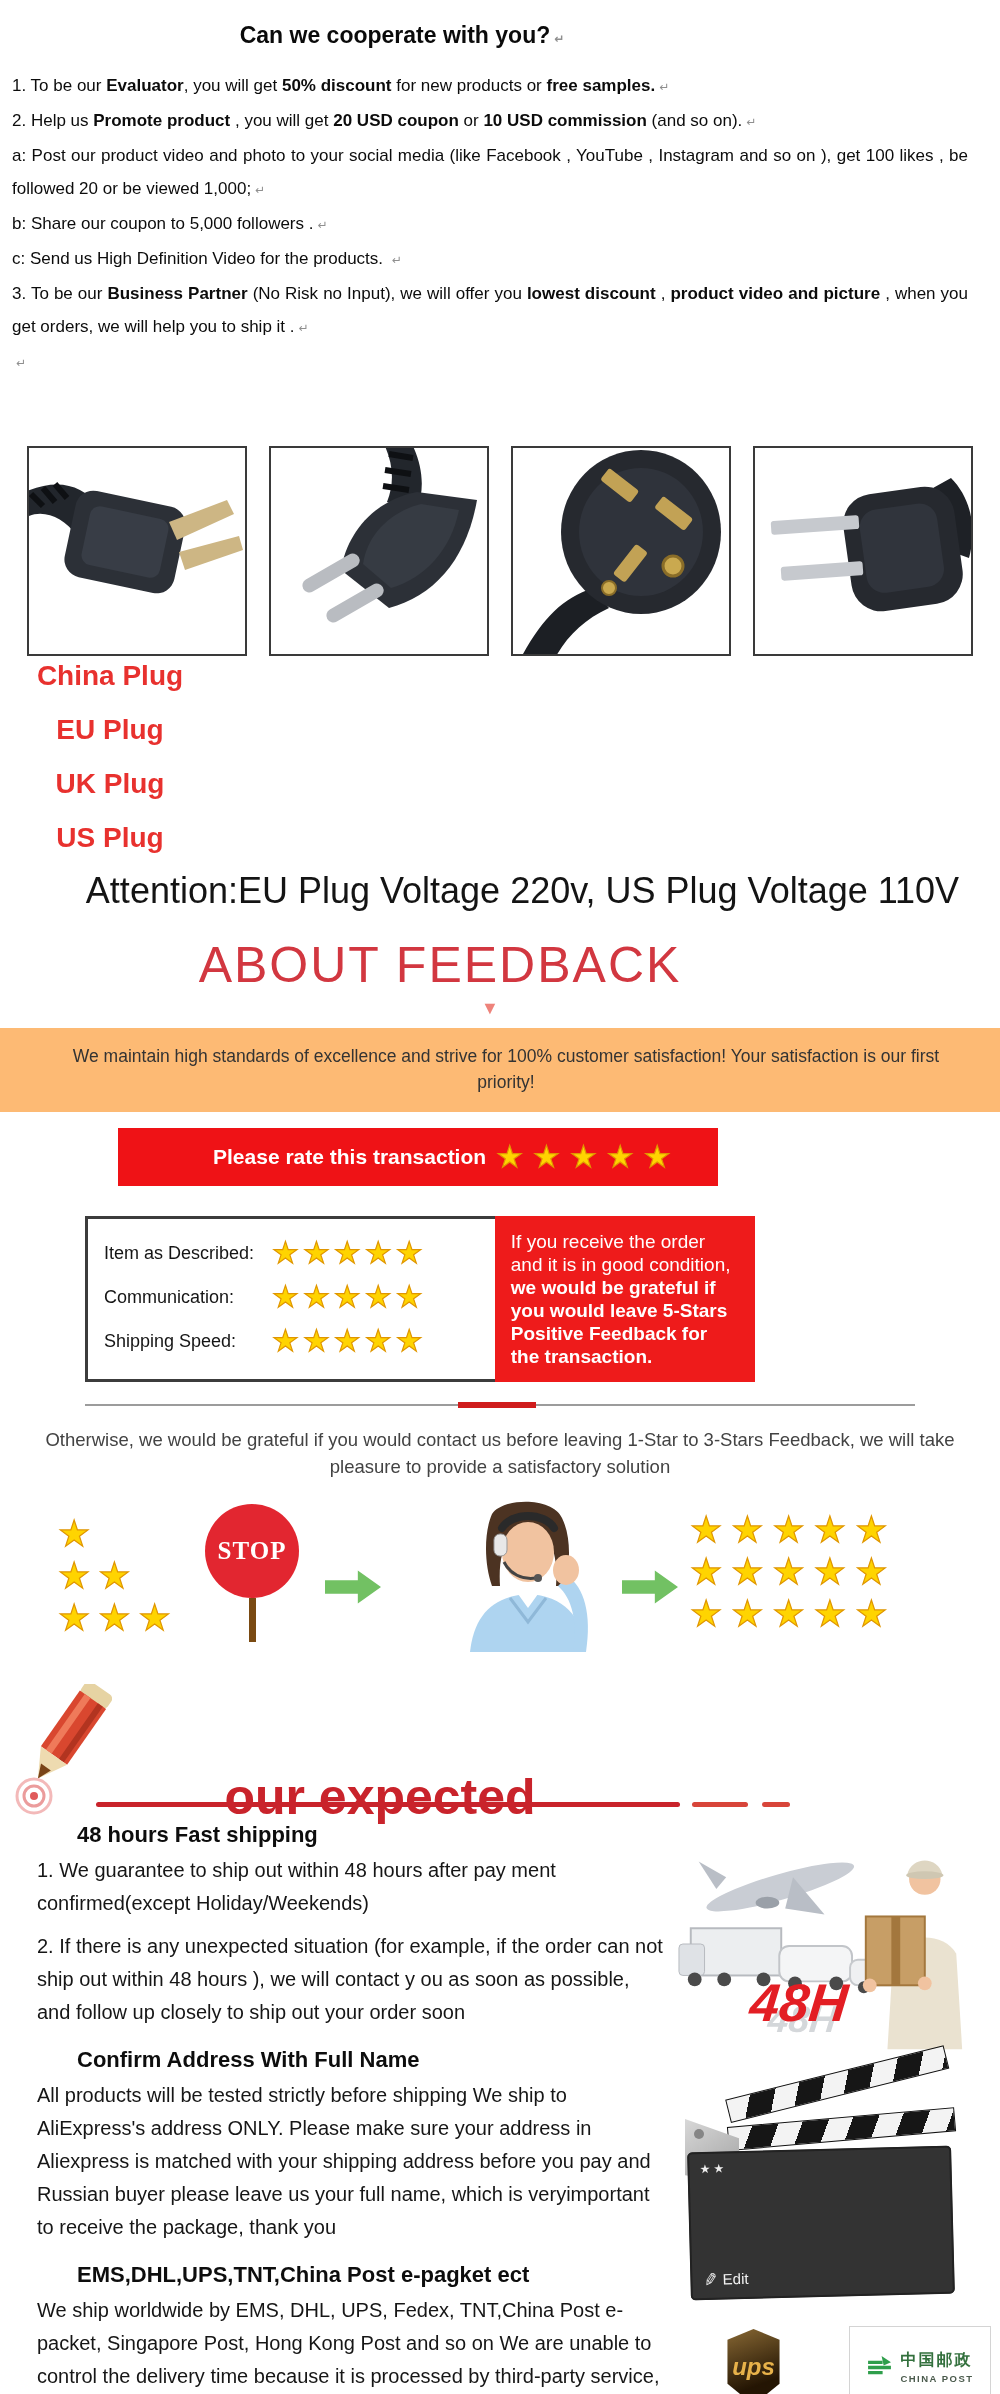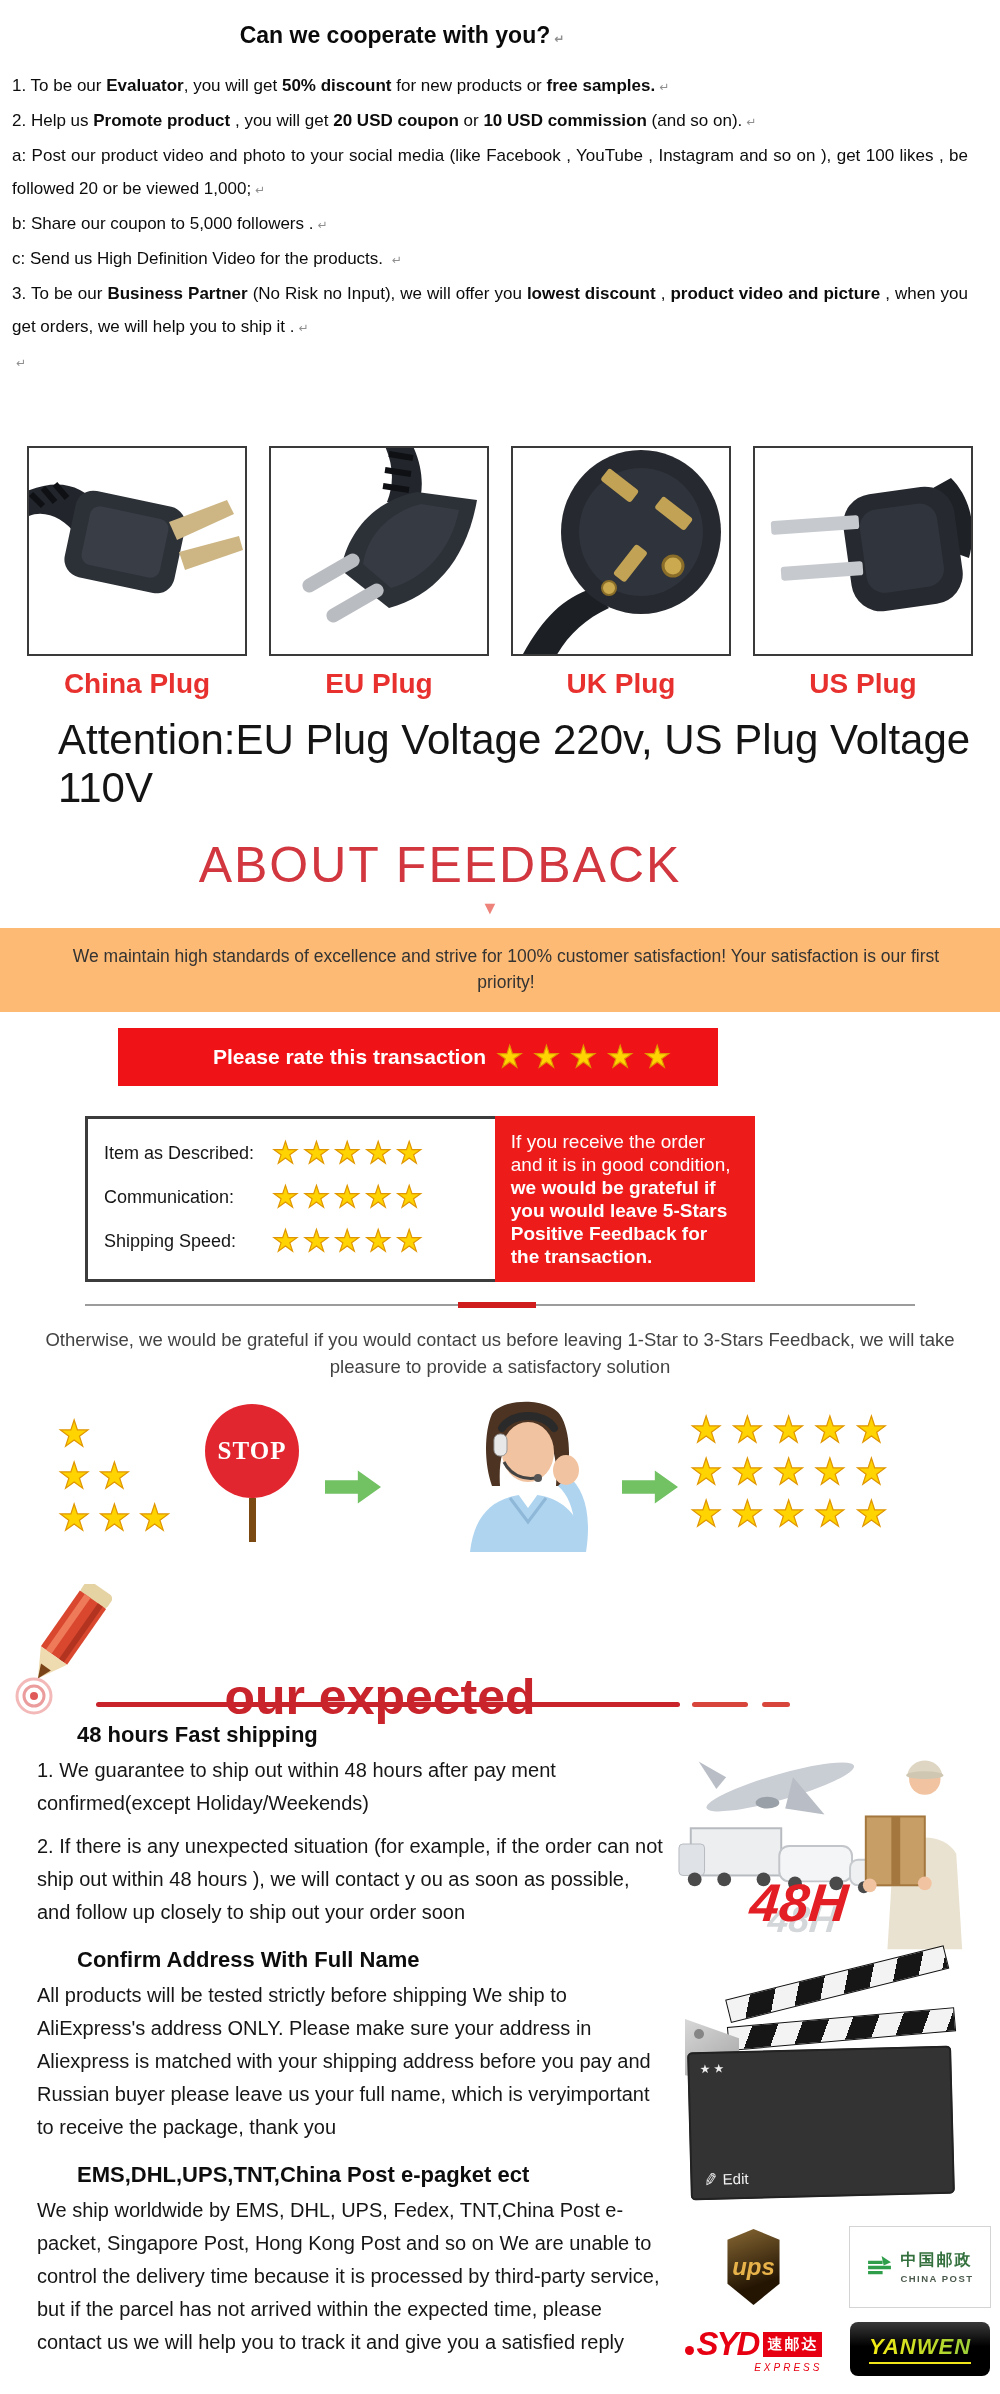--- a/index.html
+++ b/index.html
@@ -11,23 +11,23 @@
   .coop{padding:14px 32px 0 12px;}
   .coop-title{width:780px;text-align:center;font-size:23px;font-weight:700;margin:8px 0 20px 0;color:#0a0a0a;}
   .coop-line{font-size:17px;line-height:33px;margin:0;color:#0c0c0c;}
   .coop-line.justify{text-align:justify;}
   .ret{color:#8f8f8f;font-size:12px;margin-left:4px;font-family:"DejaVu Sans",sans-serif;}
 
   
   .plugs-row{display:flex;justify-content:center;gap:22px;margin-top:66px;}
   .plug-box{width:216px;height:206px;border:2px solid #3a3a3a;background:#fff;overflow:hidden;}
   .plug-box svg{display:block;width:100%;height:100%;}
-  .plug-label-row{display:flex;justify-content:center;gap:22px;margin-top:12px;}
+  .plug-label-row{display:flex;justify-content:center;gap:22px;margin-top:4px;flex-direction:column;}
   .plug-label{width:220px;text-align:center;color:#e8312e;font-size:28px;font-weight:600;}
-  .attention{font-size:42px;color:#141414;margin:16px 0 0 58px;}
+  .attention{font-size:36px;color:#141414;margin:16px 0 0 45px;text-align:center;}
 
   
   .fb-heading-wrap{width:880px;}
   .fb-heading{text-align:center;color:#d23740;font-size:50px;font-weight:400;letter-spacing:2px;margin:24px 0 0 0;}
   .fb-tri{width:980px;text-align:center;color:#ee837b;font-size:18px;line-height:20px;margin-top:4px;}
   .gray-band{background:#fdba74;margin-top:10px;padding:15px 0 17px 12px;}
   .gray-band p{width:900px;margin:0 auto;text-align:center;font-size:17.5px;line-height:26px;color:#333;}
   .rate-banner{margin:16px 0 0 118px;width:600px;height:58px;background:#ef1216;display:flex;align-items:center;}
   .rate-banner .rb-label{color:#fff;font-weight:700;font-size:21px;margin-left:95px;}
   .rate-banner .gstar{font-size:30px;margin-left:10px;}

